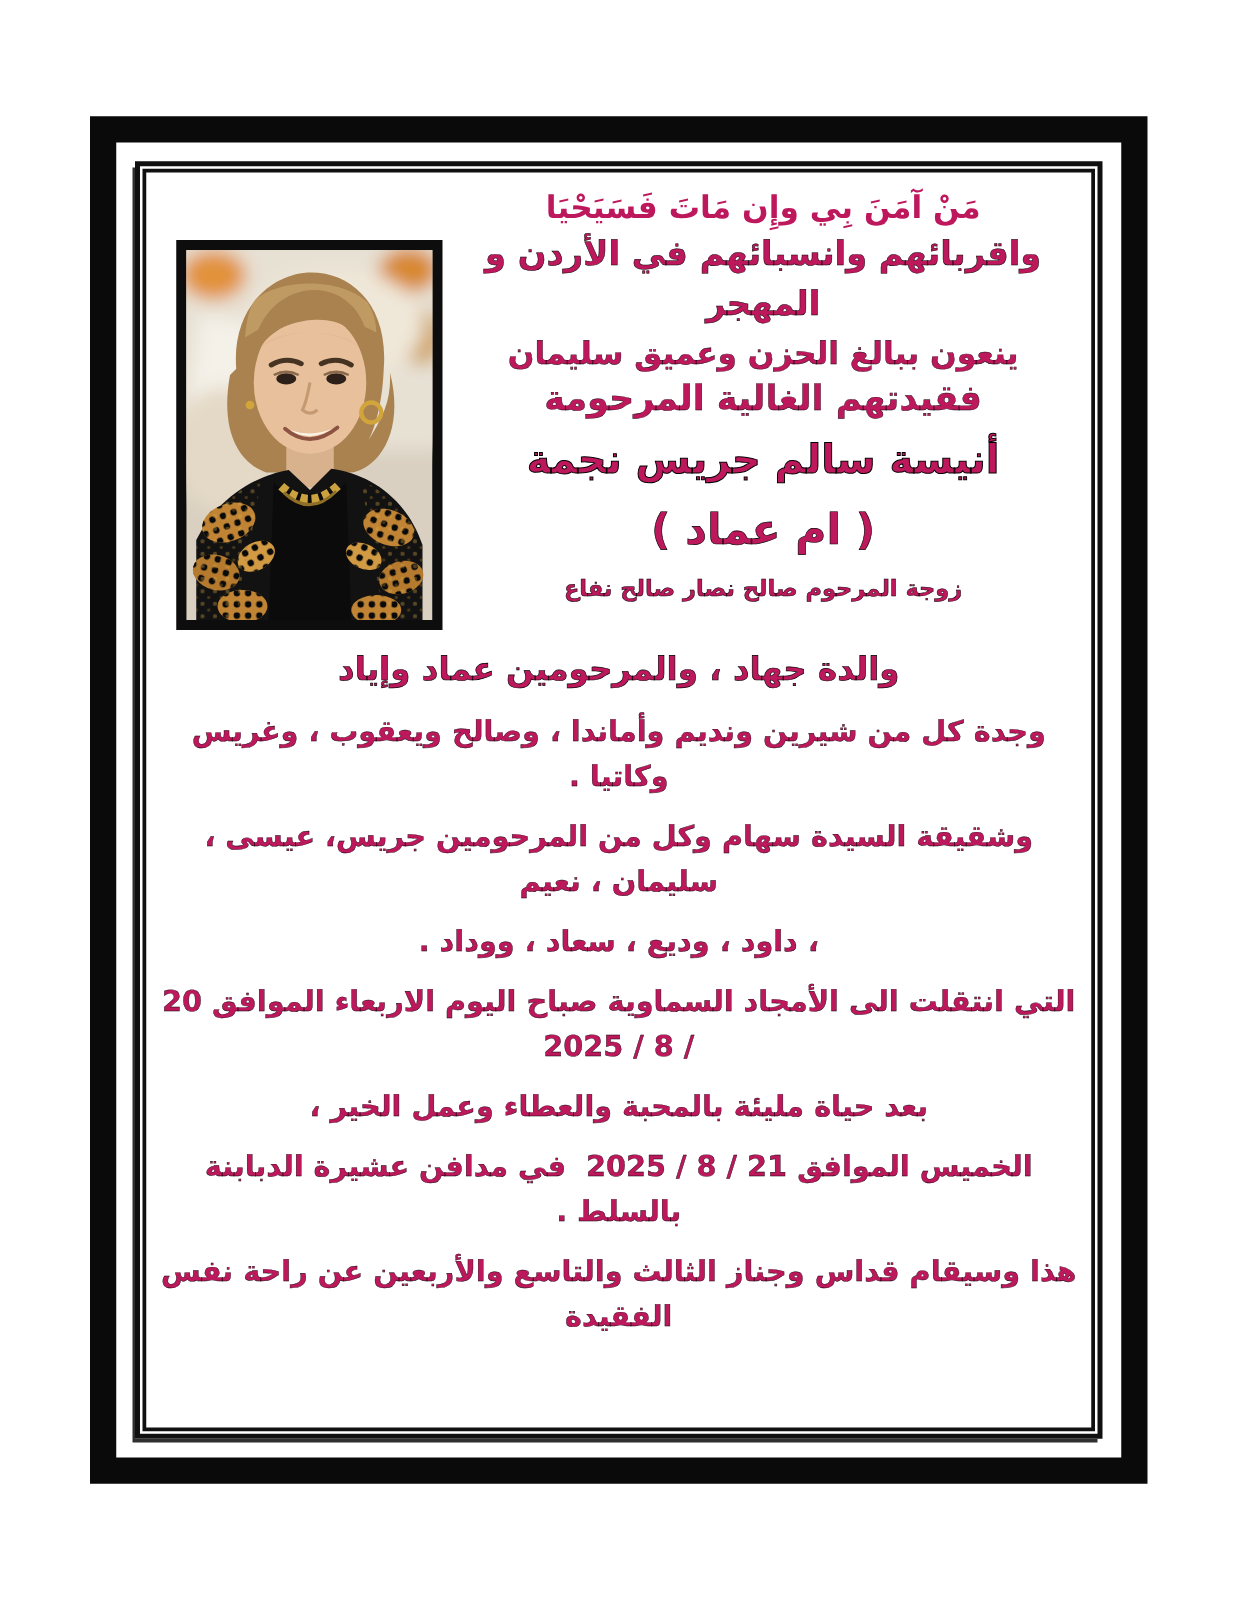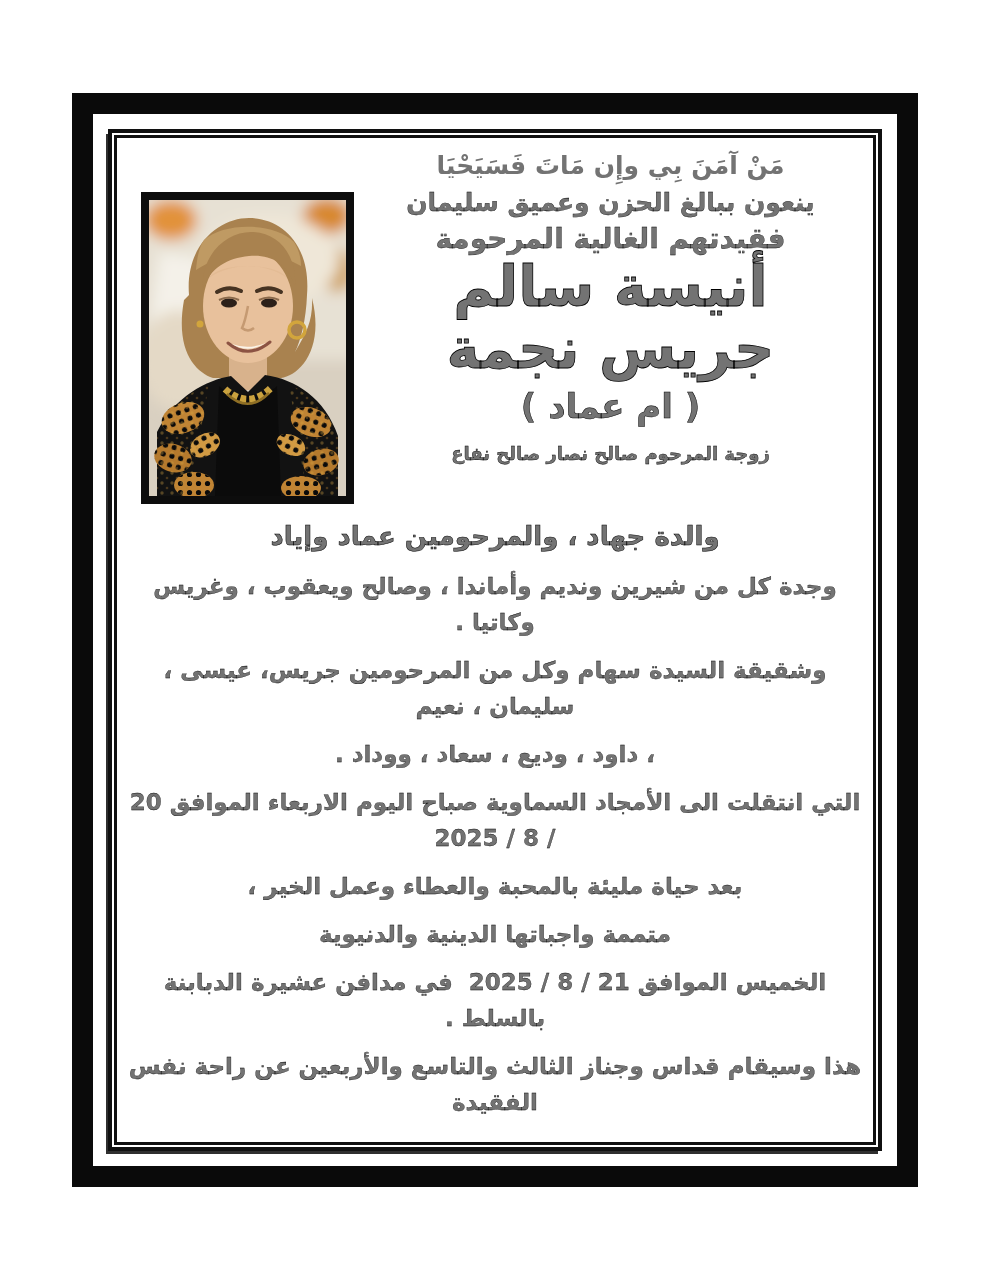--- a/index.html
+++ b/index.html
@@ -2,21 +2,21 @@
 <html lang="ar"><head>
 <meta charset="utf-8">
 <style>
   * { margin:0; padding:0; box-sizing:border-box; }
   html,body { background:#ffffff; }
   .canvas {
     position:relative;
     width:990px; height:1280px;
     background:#ffffff;
     font-family:"DejaVu Sans", sans-serif;
-    color:#737373;
+    color:#be185d;
     overflow:hidden;
   }
   .outer-frame {
     position:absolute; left:72px; top:93px;
     width:846px; height:1094px;
     border:21px solid #0a0a0a;
     background:#ffffff;
     padding:15px;
   }
   .inner-frame {
@@ -40,21 +40,21 @@
     padding:8px;
   }
   .photo-wrap svg { display:block; width:197px; height:296px; }
   .top-text { flex:1 1 auto; direction:rtl; padding-top:4px; text-align:center; font-weight:bold; }
 
   .quote    { font-size:25px; line-height:36px; }
   .families { font-size:30px; line-height:48px; -webkit-text-stroke:.7px #000; }
   .relatives{ font-size:27px; line-height:40px; -webkit-text-stroke:.4px #000; }
   .grief    { font-size:25px; line-height:38px; -webkit-text-stroke:.3px #000; }
   .intro    { font-size:28px; line-height:34px; -webkit-text-stroke:.3px #000; }
-  .name     { font-size:56px; line-height:62px; -webkit-text-stroke:.8px #000; }
+  .name     { font-size:32px; line-height:62px; -webkit-text-stroke:.8px #000; }
   .kunya    { font-size:34px; line-height:52px; -webkit-text-stroke:.5px #000; }
   .spouse   { font-size:18px; line-height:44px; -webkit-text-stroke:.4px #000; }
 
   .body-lines { direction:rtl; text-align:center; font-weight:bold; margin-top:10px; }
   .bline { font-size:23px; line-height:36px; -webkit-text-stroke:.3px #000; white-space:pre-wrap;margin-top:12px; }
   .bline.emph { font-size:26px; line-height:40px; -webkit-text-stroke:.5px #000; }
 </style>
 </head>
 <body>
 
@@ -149,36 +149,36 @@
                 <ellipse cx="142" cy="245" rx="15" ry="10" fill="url(#mesh)" transform="rotate(25 142 245)"></ellipse>
                 <ellipse cx="152" cy="288" rx="20" ry="12" fill="url(#mesh)"></ellipse>
                 <path d="M8,296 L8,232 C20,208 40,192 60,184 L40,296 Z" fill="url(#golddots)" opacity=".35"></path>
                 <path d="M189,296 L189,236 C180,212 160,194 140,184 L158,296 Z" fill="url(#golddots)" opacity=".35"></path>
               </g>
             </svg>
           </div>
 
           <div class="top-text">
             <div class="quote">مَنْ آمَنَ بِي وإِن مَاتَ فَسَيَحْيَا</div>
+            <div class="relatives">واقربائهم وانسبائهم في الأردن و المهجر</div>
             <div class="grief">ينعون ببالغ الحزن وعميق سليمان</div>
             <div class="intro">فقيدتهم الغالية المرحومة</div>
             <div class="name">أنيسة سالم جريس نجمة</div>
             <div class="kunya">( ام عماد )</div>
             <div class="spouse">زوجة المرحوم صالح نصار صالح نفاع</div>
           </div>
         </div>
 
         <div class="body-lines">
           <div class="bline emph">والدة جهاد ، والمرحومين عماد وإياد</div>
           <div class="bline">وجدة كل من شيرين ونديم وأماندا ، وصالح ويعقوب ، وغريس وكاتيا .</div>
           <div class="bline">وشقيقة السيدة سهام وكل من المرحومين جريس، عيسى ، سليمان ، نعيم</div>
           <div class="bline">، داود ، وديع ، سعاد ، ووداد .</div>
           <div class="bline">التي انتقلت الى الأمجاد السماوية صباح اليوم الاربعاء الموافق 20 / 8 / 2025</div>
           <div class="bline">بعد حياة مليئة بالمحبة والعطاء وعمل الخير ،</div>
-          <div class="bline">متممة واجباتها الدينية والدنيوية</div>
           <div class="bline">الخميس الموافق 21 / 8 / 2025  في مدافن عشيرة الدبابنة بالسلط .</div>
           <div class="bline">هذا وسيقام قداس وجناز الثالث والتاسع والأربعين عن راحة نفس الفقيدة</div>
 
         </div>
 
       </div>
     </div>
   </div>
 </div>
 

